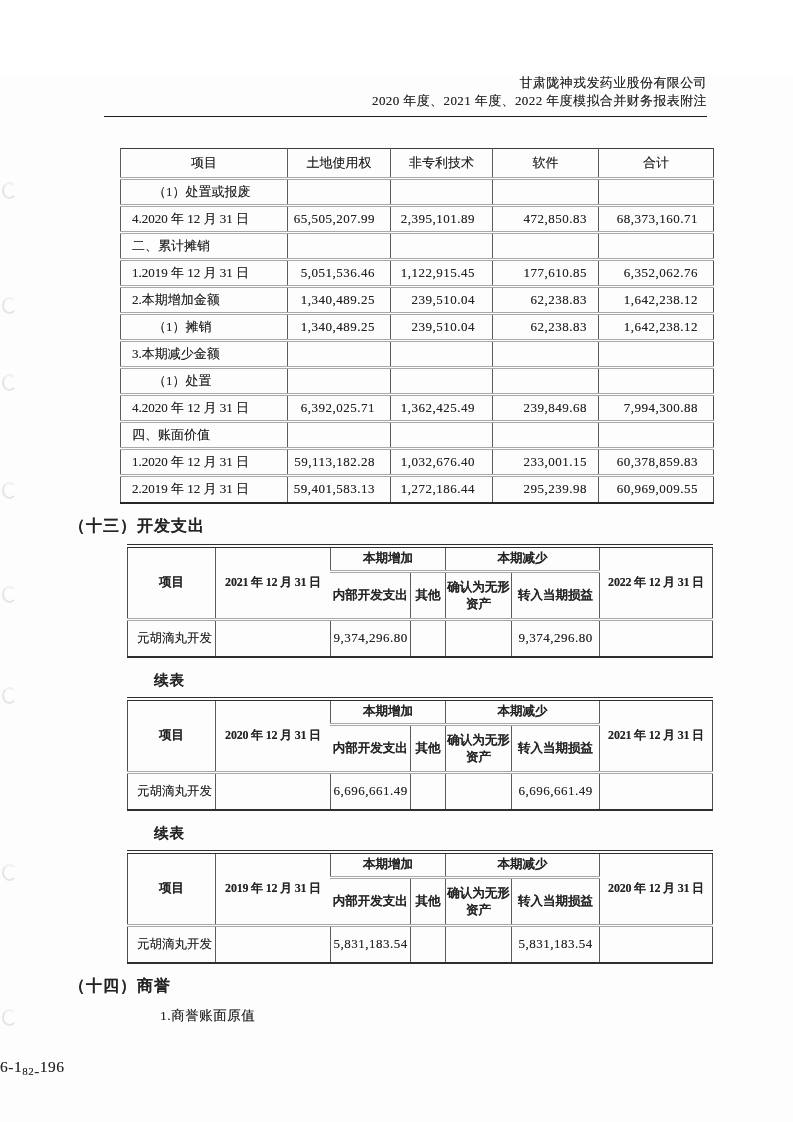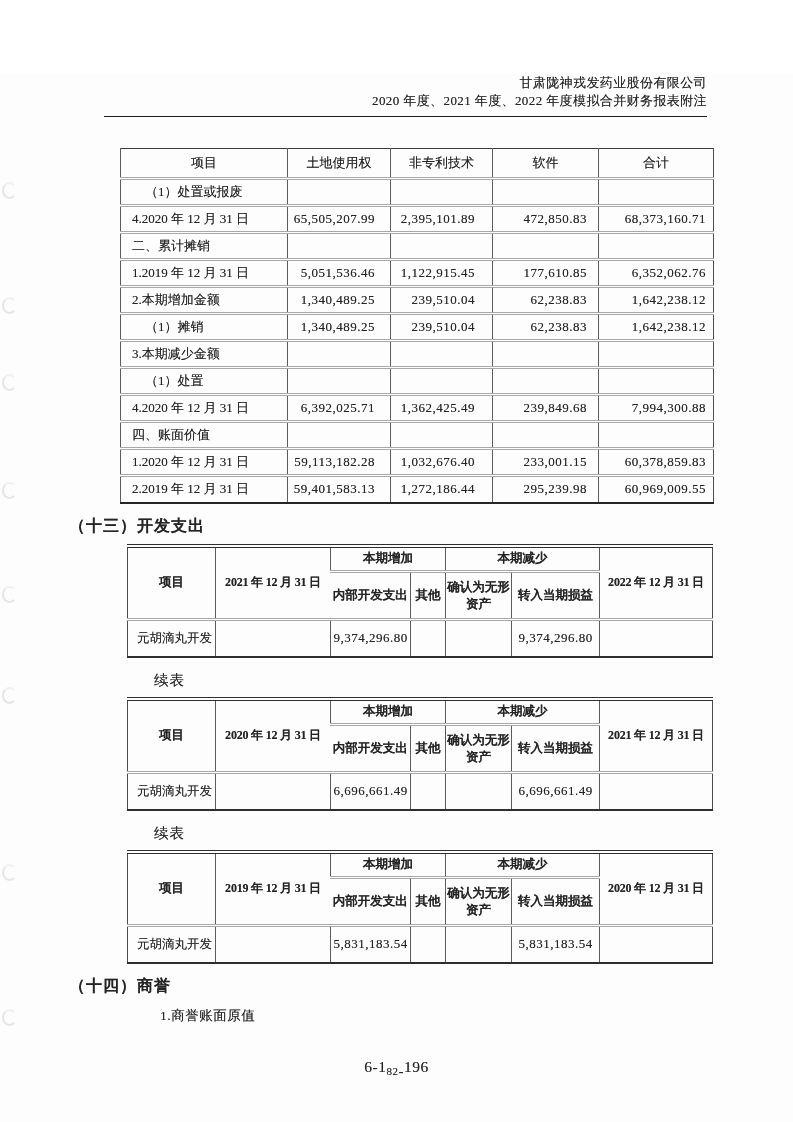--- a/index.html
+++ b/index.html
@@ -52,37 +52,37 @@
     border-top: 3px double #a9a9a9;
     height: 27px;
     vertical-align: middle;
     font-weight: normal;
     overflow: hidden;
     white-space: nowrap;
   }
   .t-main { border: 1px solid #4d4d4d; border-top: 1.5px solid #3c3c3c; border-bottom: 2px solid #262626; }
   .t-main thead th { border-top: none; text-align: center; height: 30px; }
   .t-main td.lbl { text-align: left; padding-left: 11px; }
-  .t-main td.lbl.indent { padding-left: 24px; }
+  .t-main td.lbl.indent { padding-left: 32px; }
   .t-main td.num { text-align: right; letter-spacing: 0.5px; }
   .t-main td.num.c1 { padding-right: 15px; }
   .t-main td.num.c2 { padding-right: 17px; }
   .t-main td.num.c3 { padding-right: 11px; }
-  .t-main td.num.c4 { padding-right: 7px; }
+  .t-main td.num.c4 { padding-right: 15px; }
   
   .sec-title {
     margin: 12px 0 0 69px;
     font-size: 16px;
     font-weight: bold;
     letter-spacing: 1px;
   }
   .cont-label {
     margin: 13px 0 0 154px;
     font-size: 14.5px;
-    font-weight: normal;
+    font-weight: bold;
     letter-spacing: 1px;
   }
   .sub-item {
     margin: 10px 0 0 160px;
     font-size: 13.5px;
     letter-spacing: 0.5px;
   }
   
   .t-dev {
     margin: 7px 0 0 127px;
@@ -104,21 +104,20 @@
   .t-dev th:first-child, .t-dev td:first-child { border-left: none; }
   .t-dev .grp { height: 26px; }
   .t-dev .subrow th { height: 48px; font-weight: 600; }
   .t-dev .datecell { font-size: 12px; white-space: nowrap; letter-spacing: -0.2px; }
   .t-dev td { font-weight: normal; height: 37px; }
   .t-dev td.proj { text-align: left; padding-left: 9px; white-space: nowrap; }
   .t-dev td.amt { letter-spacing: 0.5px; font-size: 13px; }
   
   .footer {
     margin-top: 33px;
-    text-align: center;
     font-size: 15.5px;
     letter-spacing: 0.5px;
   }
   .pstack {
     display: inline-flex;
     flex-direction: row;
     align-items: center;
     vertical-align: -3px;
   }
   .psup { font-size: 11px; line-height: 11px; }

